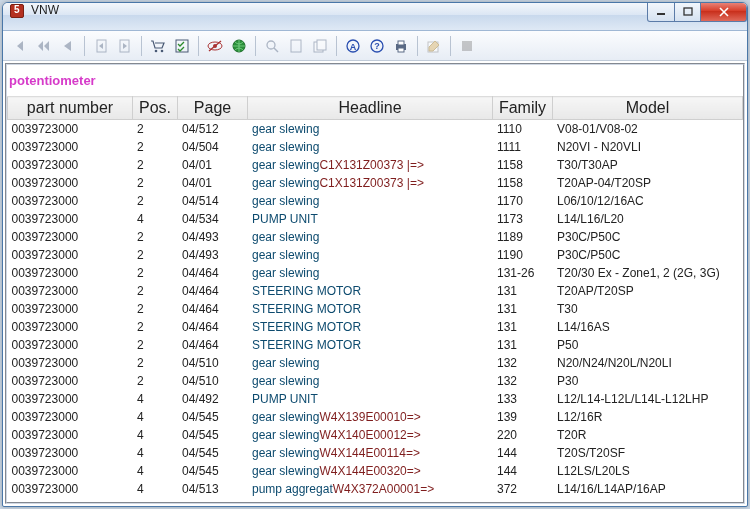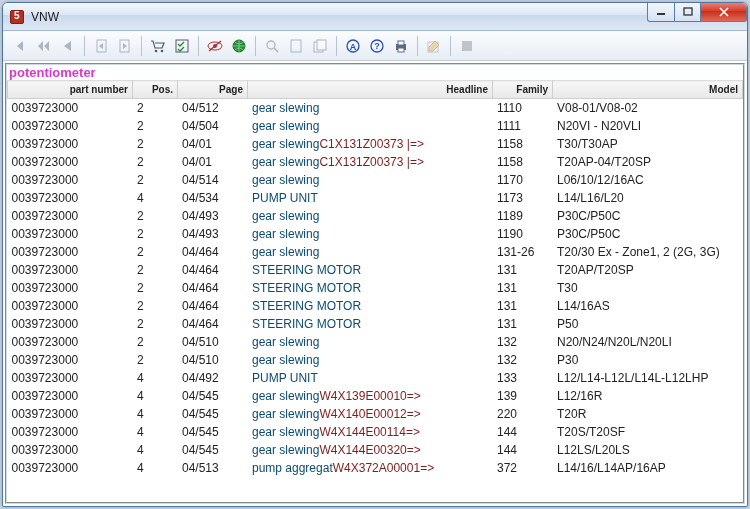--- a/index.html
+++ b/index.html
@@ -1,37 +1,37 @@
 <!DOCTYPE html>
 <html><head>
 <meta charset="utf-8">
 <style>
   * { box-sizing: border-box; margin: 0; padding: 0; }
   html, body { width: 750px; height: 509px; font-family: "Segoe UI", Tahoma, sans-serif; font-size: 12px; background: #c9d6e4; overflow: hidden; }
   .window { width: 746px; height: 505px; margin: 2px; border: 1px solid #4a77a8; border-radius: 6px 6px 2px 2px; background: #fff; box-shadow: 0 0 4px rgba(0,0,0,.25); display: flex; flex-direction: column; overflow: hidden; }
-  .titlebar { height: 28px; background: linear-gradient(#f4f7fb,#dbe6f4 45%,#c9d9ed 46%,#dfe9f5); display: flex; align-items: center; padding: 0 0 0 6px; position: relative; border-bottom: 1px solid #9fb7d4; }
+  .titlebar { height: 28px; background: linear-gradient(#f4f7fb,#dbe6f4 45%,#c9d9ed 46%,#dfe9f5); display: flex; align-items: flex-start; padding: 0 0 0 6px; position: relative; border-bottom: 1px solid #9fb7d4; }
   .titlebar .app-icon { width:16px; height:16px; margin-right:6px; display:inline-flex; align-items:center; justify-content:center; }
   .titlebar .app-icon .sq { width:14px; height:14px; background:#b43020; border:1px solid #7a1f13; border-radius:2px; position:relative; }
   .titlebar .app-icon .sq::after { content:"5"; color:#fff; font-size:10px; position:absolute; left:3px; top:-1px; font-weight:bold; }
   .titlebar .title { font-size:12px; color:#1a1a1a; }
   .winbtns { position:absolute; right:0; top:-1px; display:flex; }
   .winbtn { height:20px; border:1px solid #5b7ba8; border-top:none; background:linear-gradient(#f3f7fc,#d6e2f1); display:flex; align-items:center; justify-content:center; font-size:11px; color:#2a2a2a; }
   .winbtn.min { width:28px; border-radius:0 0 0 3px; }
   .winbtn.max { width:26px; border-left:none; }
   .winbtn.close { width:46px; border-left:none; border-radius:0 0 3px 0; background:linear-gradient(#ea8a80,#d8402c 45%,#c72c18 46%,#e0695a); color:#fff; }
   .winbtn svg { pointer-events:none; }
   .toolbar { height:30px; background:linear-gradient(#fbfcfe,#e7edf5); border-bottom:1px solid #c0cbd9; padding:2px 6px; display:flex; align-items:center; gap:2px; }
   .tbtn { width:22px; height:22px; display:inline-flex; align-items:center; justify-content:center; border:1px solid transparent; border-radius:2px; color:#556; }
   .tbtn.disabled { opacity:.45; }
   .tsep { width:1px; height:20px; background:#b8c3d2; margin:0 3px; }
   .content { flex:1; border:2px groove #d0d8e4; margin:2px; background:#fff; display:flex; flex-direction:column; overflow:hidden; }
-  .search-term { color:#d63ac9; font-weight:bold; font-size:13px; padding:0 2px; }
+  .search-term { color:#d63ac9; font-weight:bold; font-size:13px; padding:8px 2px; }
   .grid { flex:1; overflow:auto; }
   table { border-collapse:collapse; width:100%; table-layout:fixed; }
-  th { background:linear-gradient(#f6f6f6,#e8e8e8); border:1px solid #cfcfcf; border-top:1px solid #dcdcdc; font-weight:bold; text-align:right; padding:2px 4px; font-size:10px; color:#222; height:18px; white-space:nowrap; overflow:hidden; }
+  th { background:linear-gradient(#f6f6f6,#e8e8e8); border:1px solid #cfcfcf; border-top:1px solid #dcdcdc; font-weight:normal; text-align:center; padding:2px 4px; font-size:16px; color:#222; height:18px; white-space:nowrap; overflow:hidden; }
   td { padding:1px 4px; font-size:12px; color:#222; height:18px; border-right:1px solid transparent; white-space:nowrap; overflow:hidden; text-overflow:clip; }
   td .link { color:#0c4a6e; cursor:pointer; }
   td .suffix { color:#7f1d1d; }
   .col-part{width:125px}.col-pos{width:45px}.col-page{width:70px}.col-head{width:245px}.col-fam{width:60px}.col-model{width:auto}
 </style>
 </head>
 <body>
 
 <div class="window">
   <div class="titlebar">

